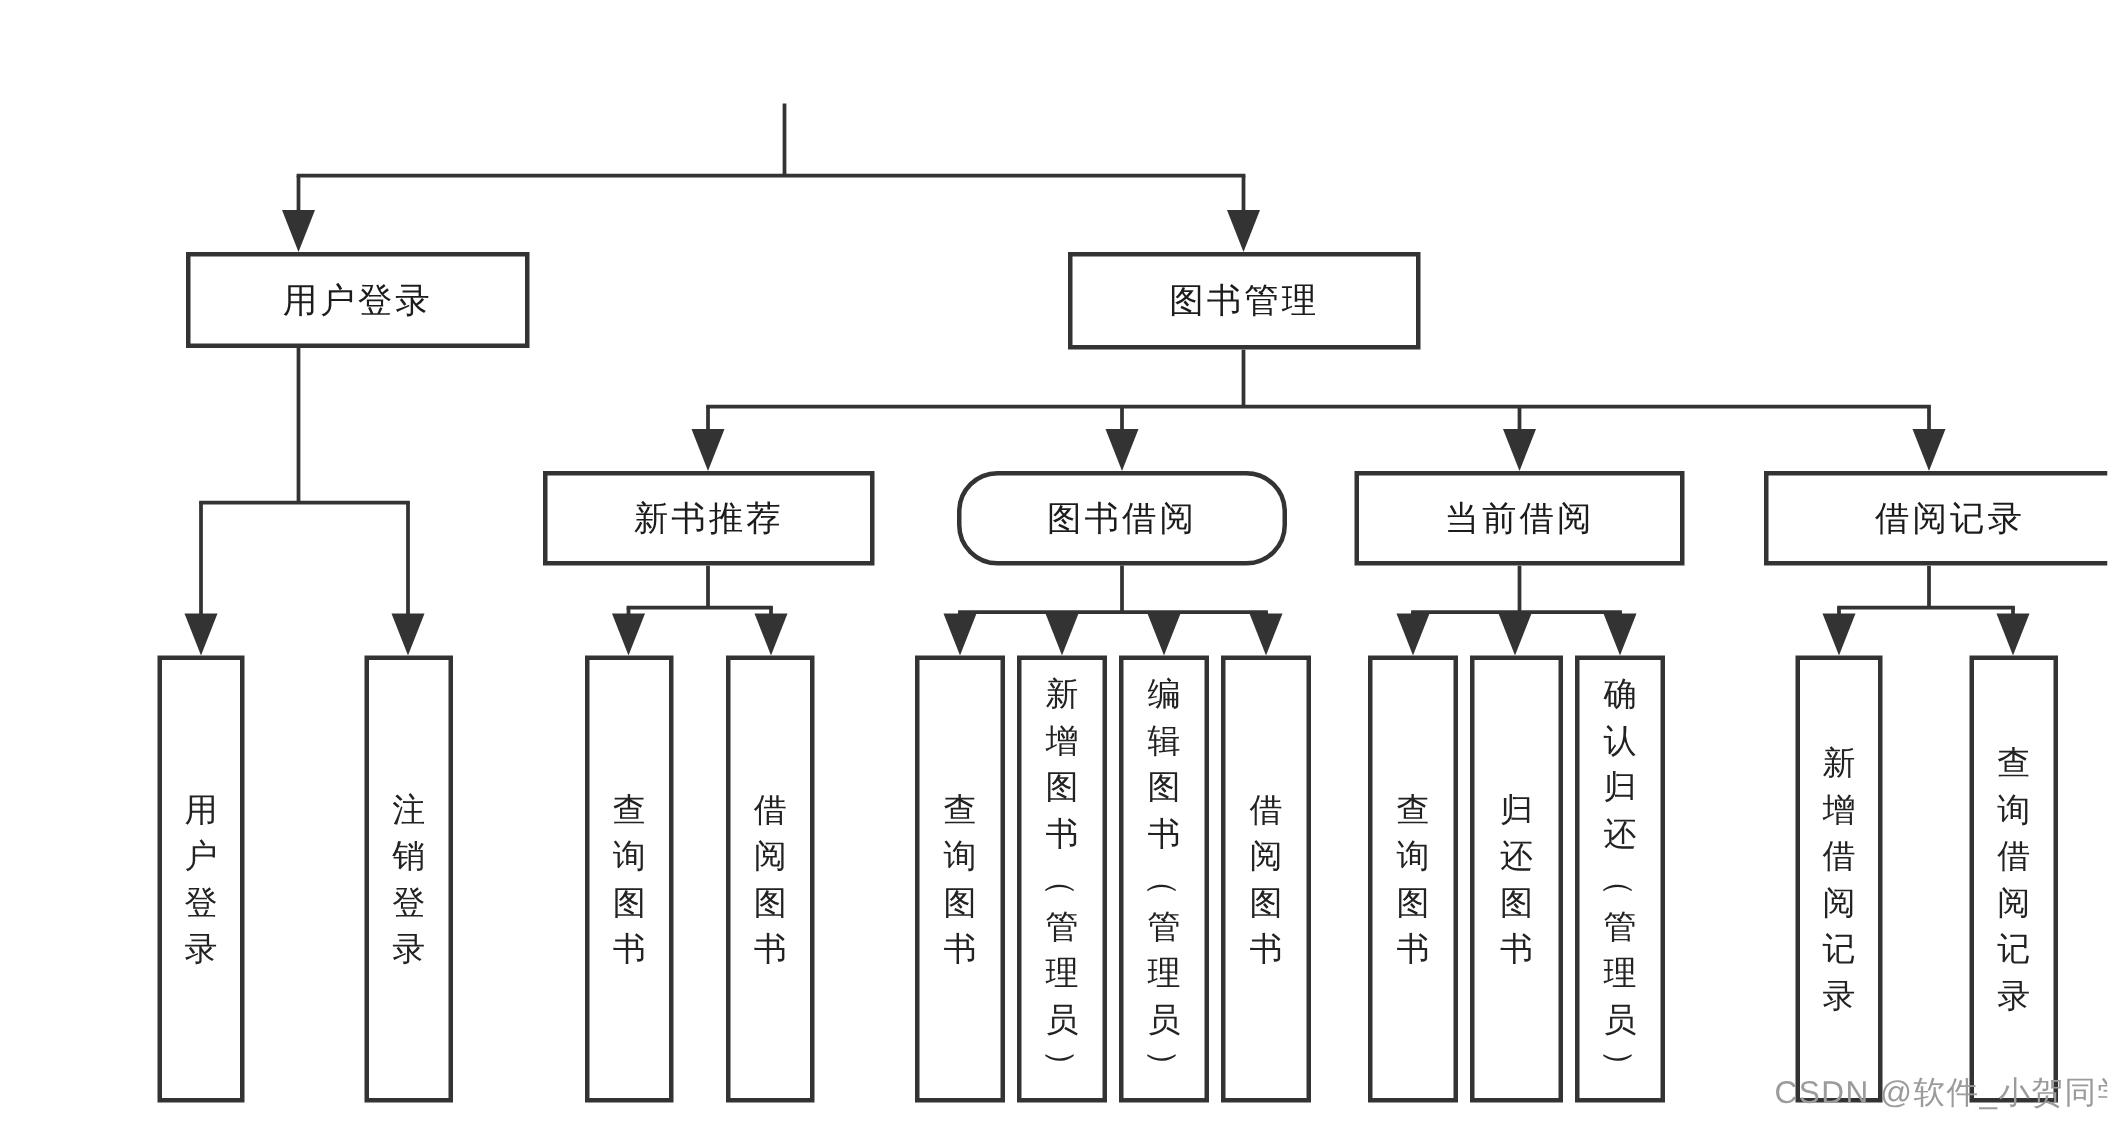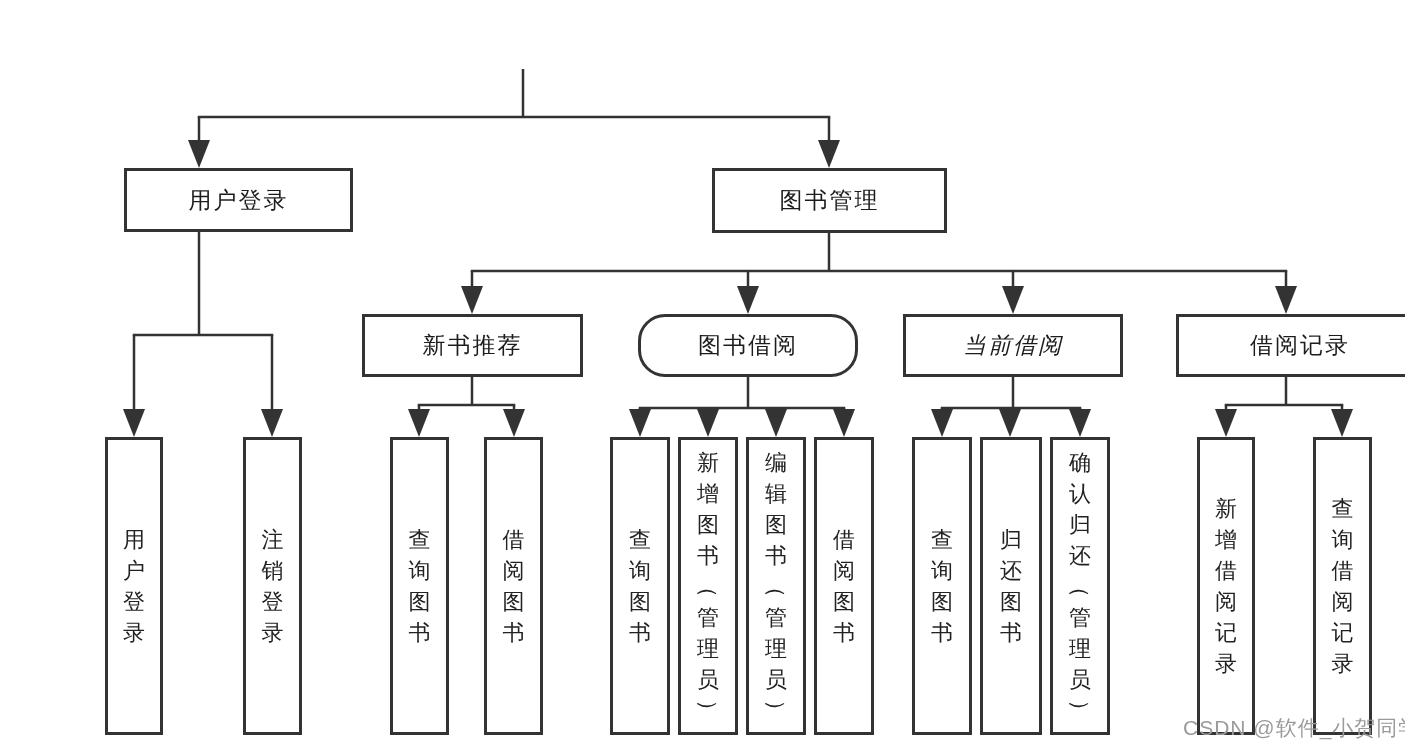--- a/index.html
+++ b/index.html
@@ -129,21 +129,21 @@
 
 
   <div class="hbox" style="left:80px; top:168px; width:229px; height:64px;margin-left:44px;">用户登录</div>
 
   <div class="hbox" style="left:712px; top:168px; width:235px; height:65px;">图书管理</div>
 
   <div class="hbox" style="left:362px; top:314px; width:221px; height:63px;">新书推荐</div>
 
   <div class="hbox" style="left:638px; top:314px; width:220px; height:63px;border-radius:27px;">图书借阅</div>
 
-  <div class="hbox" style="left:903px; top:314px; width:220px; height:63px;font-style:italic;">当前借阅</div>
+  <div class="hbox" style="left:903px; top:314px; width:220px; height:63px;">当前借阅</div>
 
   <div class="hbox" style="left:1176px; top:314px; width:248px; height:63px;">借阅记录</div>
 
   <div class="vbox" style="left:105px; top:437px; width:58px; height:298px;">
     <div class="vtext">
         <span>用</span>
         <span>户</span>
         <span>登</span>
         <span>录</span>
       </div>

